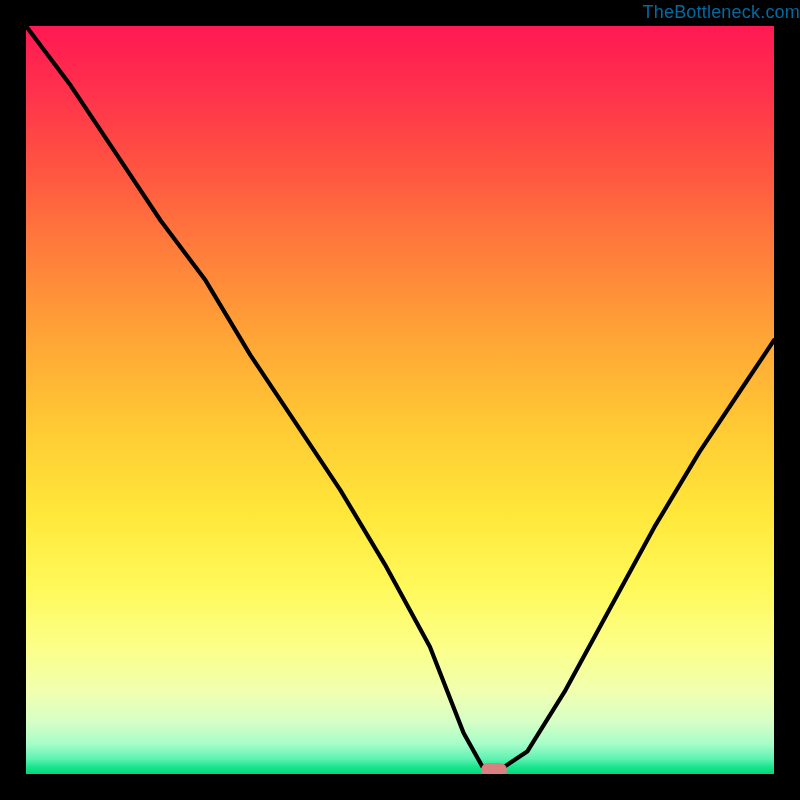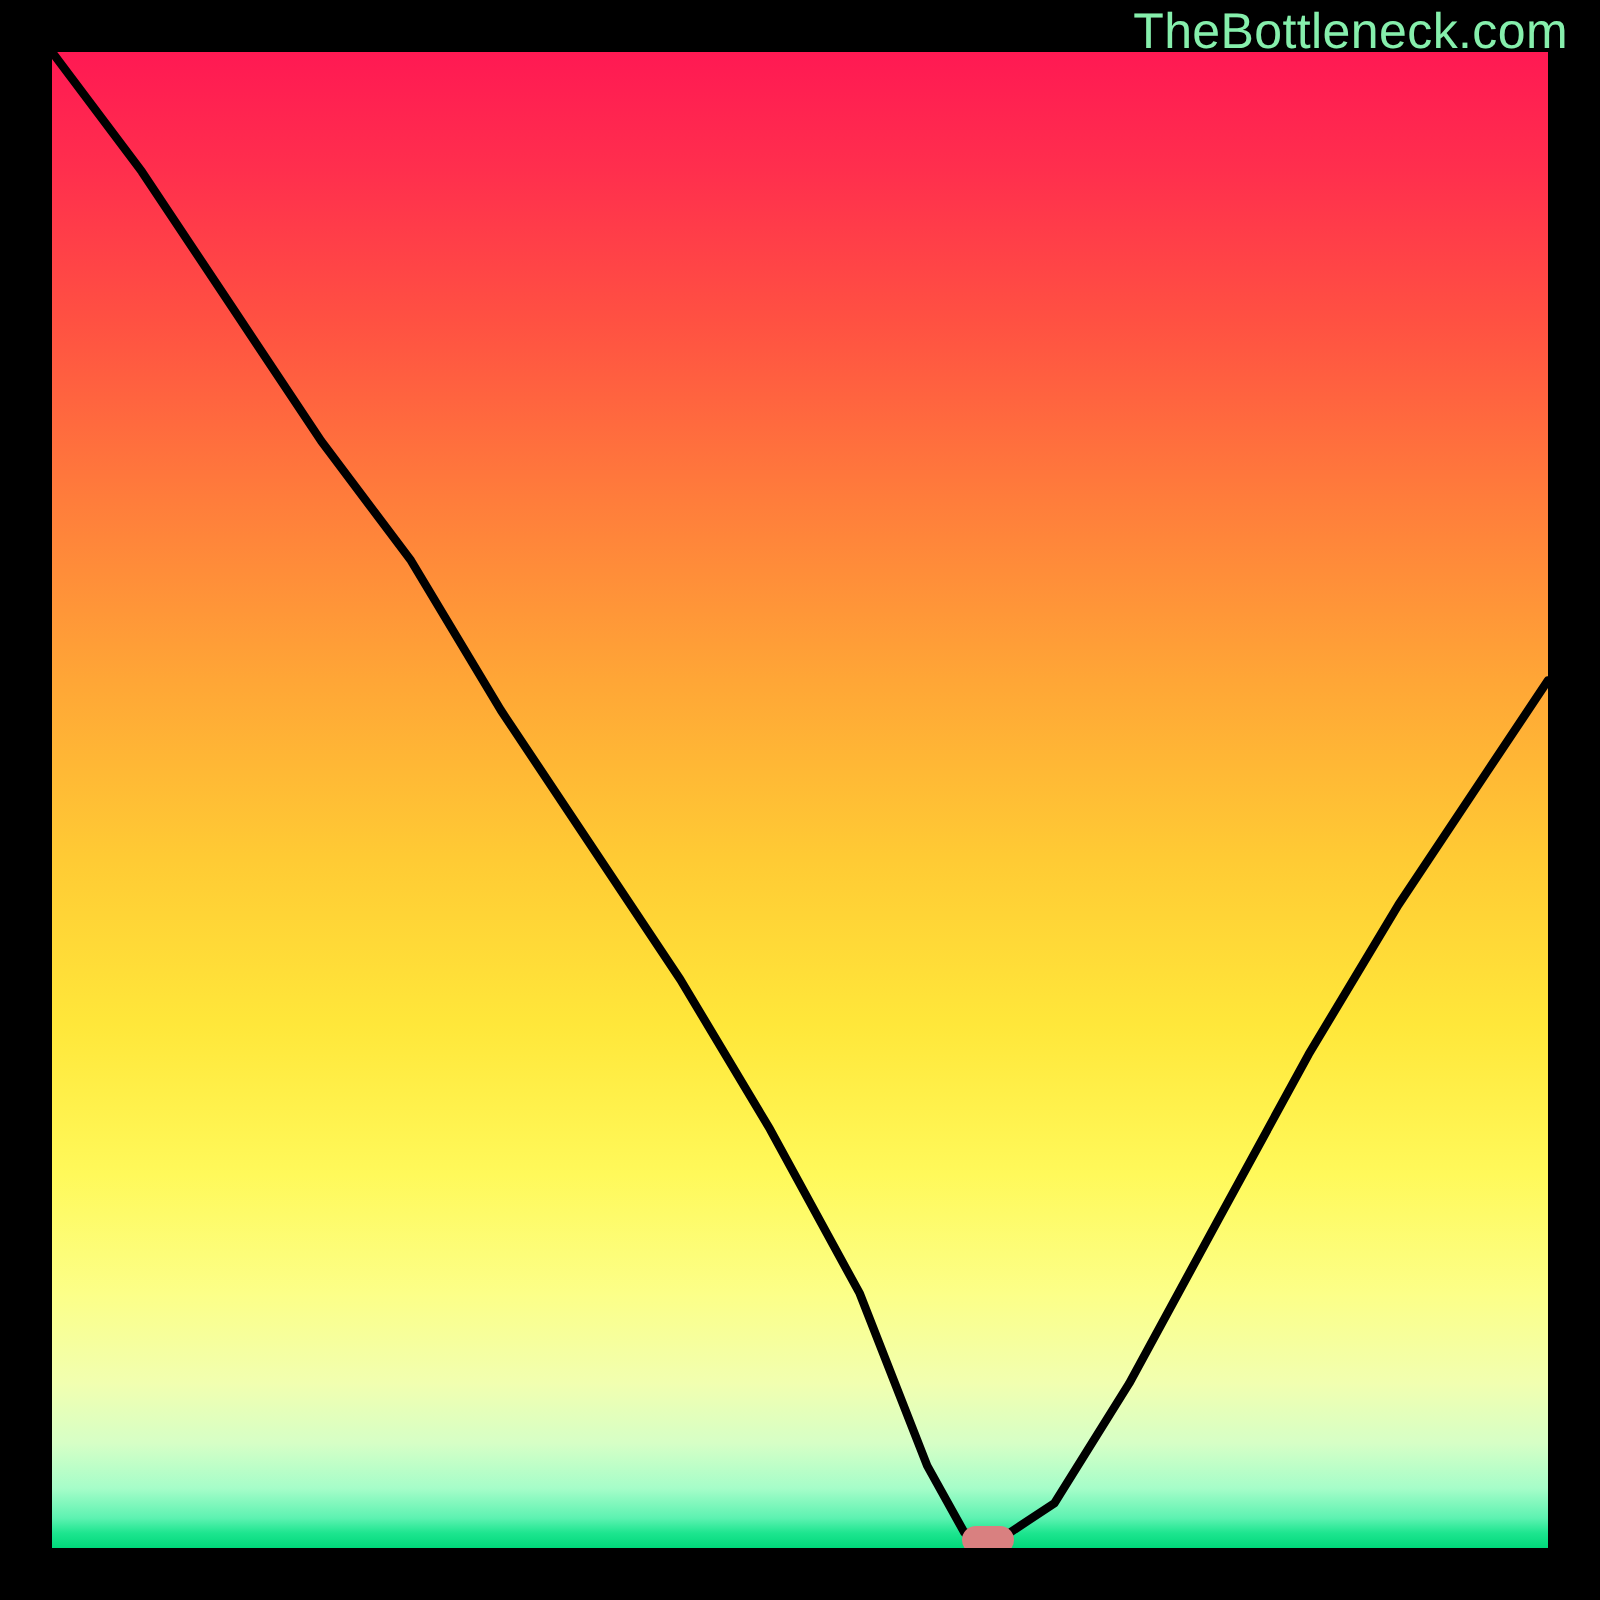--- a/index.html
+++ b/index.html
@@ -56,23 +56,23 @@
     position: absolute;
     width: 26px;
     height: 14px;
     border-radius: 7px;
     background: #d98080;
     transform: translate(-50%, -50%);
   }
   .watermark {
     position: absolute;
     top: 2px;
-    right: 16px;
-    color: #86efac;
-    font-size: 25px;
+    right: 0;
+    color: #0369a1;
+    font-size: 18px;
     font-weight: 500;
     letter-spacing: 0.2px;
     user-select: none;
   }
 </style>
 </head>
 <body>
 
 <div class="frame">
 

